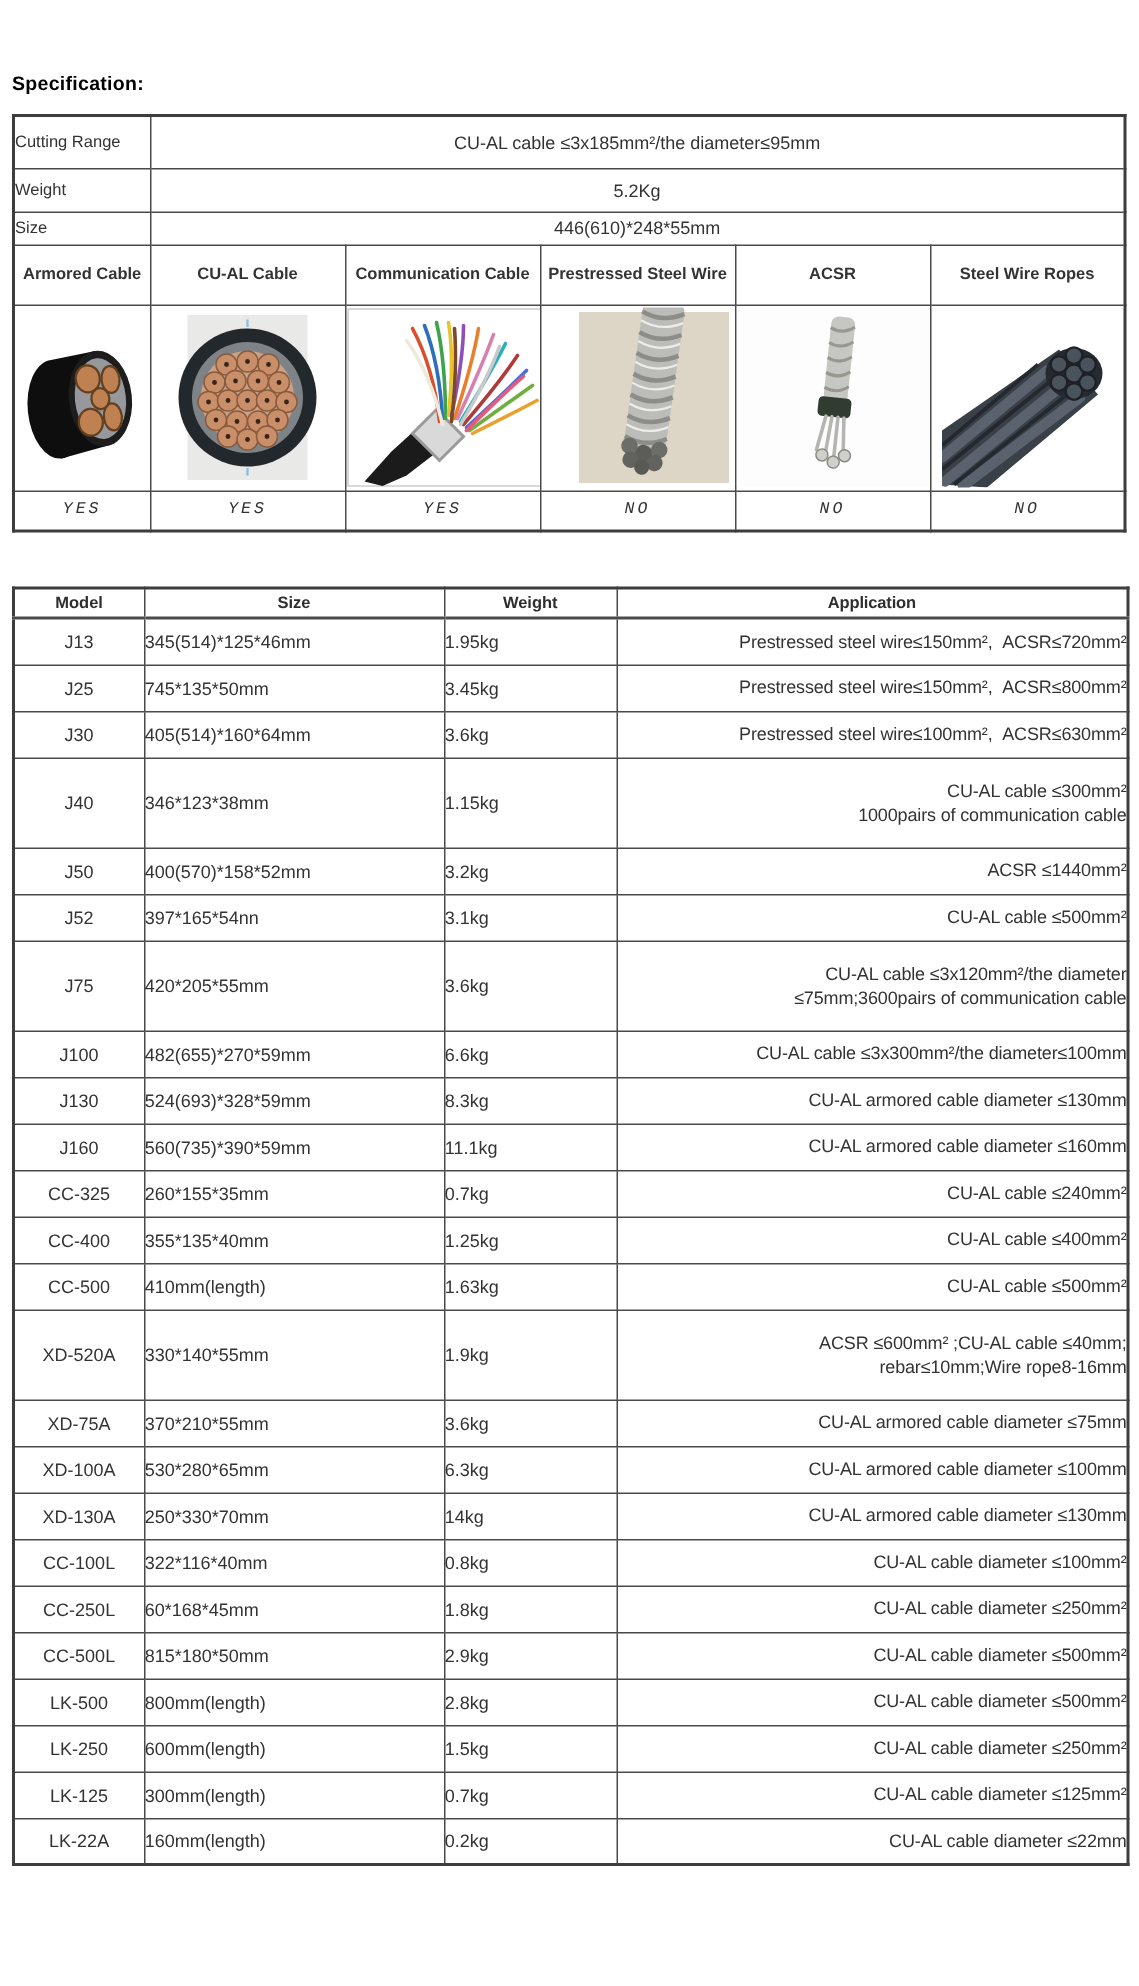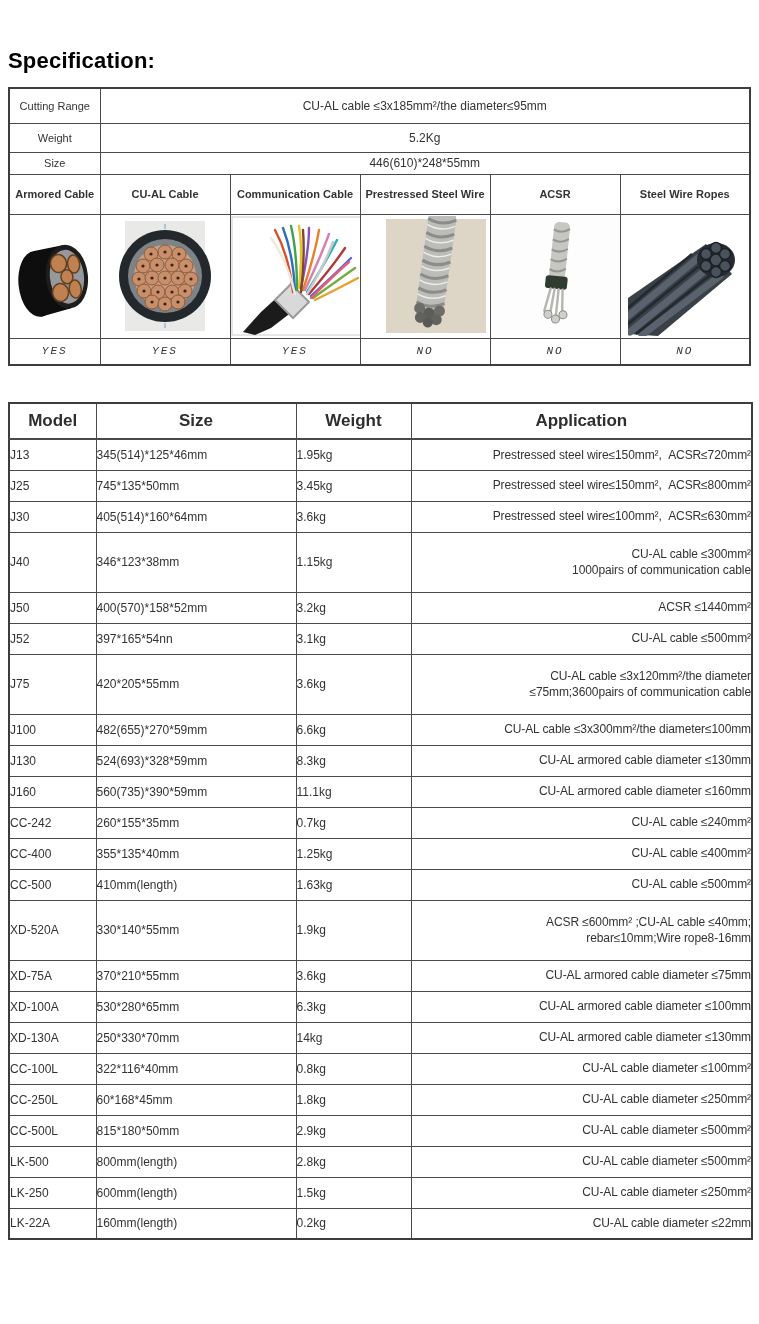--- a/index.html
+++ b/index.html
@@ -7,21 +7,21 @@
   body {
     width:759px; height:1324px;
     font-family:"Liberation Sans", sans-serif;
     color:#333;
     overflow:hidden;
   }
   .page { padding:0 8px; }
 
   .heading {
     margin:48px 0 13px 0;
-    font-size:22px;
+    font-size:13px;
     font-weight:bold;
     color:#000;
     letter-spacing:0.2px;
   }
 
   table.tbl {
     border-collapse:collapse;
     table-layout:fixed;
     width:743px;
     border:2px solid #3d3d3d;
@@ -30,21 +30,21 @@
     border:1px solid #4a4a4a;
     padding:0;
     color:#333;
   }
 
   
   .spec th, .spec td { border-top-width:2px; border-bottom-width:2px; }
   .spec-label {
     width:91px; height:35px;
     font-size:11px; font-weight:normal;
-    text-align:center; vertical-align:middle;
+    vertical-align:middle;
   }
   .spec-value {
     font-size:12px; text-align:center; vertical-align:middle;
   }
   .row-weight .spec-label, .row-weight .spec-value { height:29px; }
   .row-size   .spec-label, .row-size   .spec-value { height:22px; }
   .cable-head th {
     height:40px;
     font-size:11px; font-weight:bold;
     text-align:center; vertical-align:middle;
@@ -62,29 +62,29 @@
     letter-spacing:2px;
     text-align:center; vertical-align:middle;
     color:#222;
     font-style:italic;
   }
   .cw1{width:91px}.cw2{width:116px}.cw3{width:135px}.cw4{width:150px}.cw5{width:135px}.cw6{width:116px}
 
   
   .model-gap { height:36px; }
   .model thead th {
-    height:36px;
-    font-size:17px; font-weight:bold;
+    height:20px;
+    font-size:11px; font-weight:bold;
     text-align:center; vertical-align:middle;
     border-bottom-width:2px;
     color:#2e2e2e;
   }
   .model td { height:31px; font-size:12px; vertical-align:middle; }
   .model tr.two-line td { height:60px; }
-  .c-model  { width:87px;  text-align:left; }
+  .c-model  { width:87px;  text-align:center; }
   .c-size   { width:200px; text-align:left; }
   .c-weight { width:115px; }
   .c-app    {
     width:341px; text-align:right;
     padding:2px 3px 2px 4px;
     white-space:pre-line;
     line-height:1.35;
     letter-spacing:-0.1px;
   }
 </style>
@@ -383,21 +383,21 @@
           <td class="c-weight">8.3kg</td>
           <td class="c-app">CU-AL armored cable diameter ≤130mm</td>
         </tr>
         <tr>
           <td class="c-model">J160</td>
           <td class="c-size">560(735)*390*59mm</td>
           <td class="c-weight">11.1kg</td>
           <td class="c-app">CU-AL armored cable diameter ≤160mm</td>
         </tr>
         <tr>
-          <td class="c-model">CC-242</td>
+          <td class="c-model">CC-325</td>
           <td class="c-size">260*155*35mm</td>
           <td class="c-weight">0.7kg</td>
           <td class="c-app">CU-AL cable ≤240mm²</td>
         </tr>
         <tr>
           <td class="c-model">CC-400</td>
           <td class="c-size">355*135*40mm</td>
           <td class="c-weight">1.25kg</td>
           <td class="c-app">CU-AL cable ≤400mm²</td>
         </tr>
@@ -456,20 +456,26 @@
           <td class="c-weight">2.8kg</td>
           <td class="c-app">CU-AL cable diameter ≤500mm²</td>
         </tr>
         <tr>
           <td class="c-model">LK-250</td>
           <td class="c-size">600mm(length)</td>
           <td class="c-weight">1.5kg</td>
           <td class="c-app">CU-AL cable diameter ≤250mm²</td>
         </tr>
         <tr>
+          <td class="c-model">LK-125</td>
+          <td class="c-size">300mm(length)</td>
+          <td class="c-weight">0.7kg</td>
+          <td class="c-app">CU-AL cable diameter ≤125mm²</td>
+        </tr>
+        <tr>
           <td class="c-model">LK-22A</td>
           <td class="c-size">160mm(length)</td>
           <td class="c-weight">0.2kg</td>
           <td class="c-app">CU-AL cable diameter ≤22mm</td>
         </tr>
       </tbody>
   </table>
 
 </div>
 

